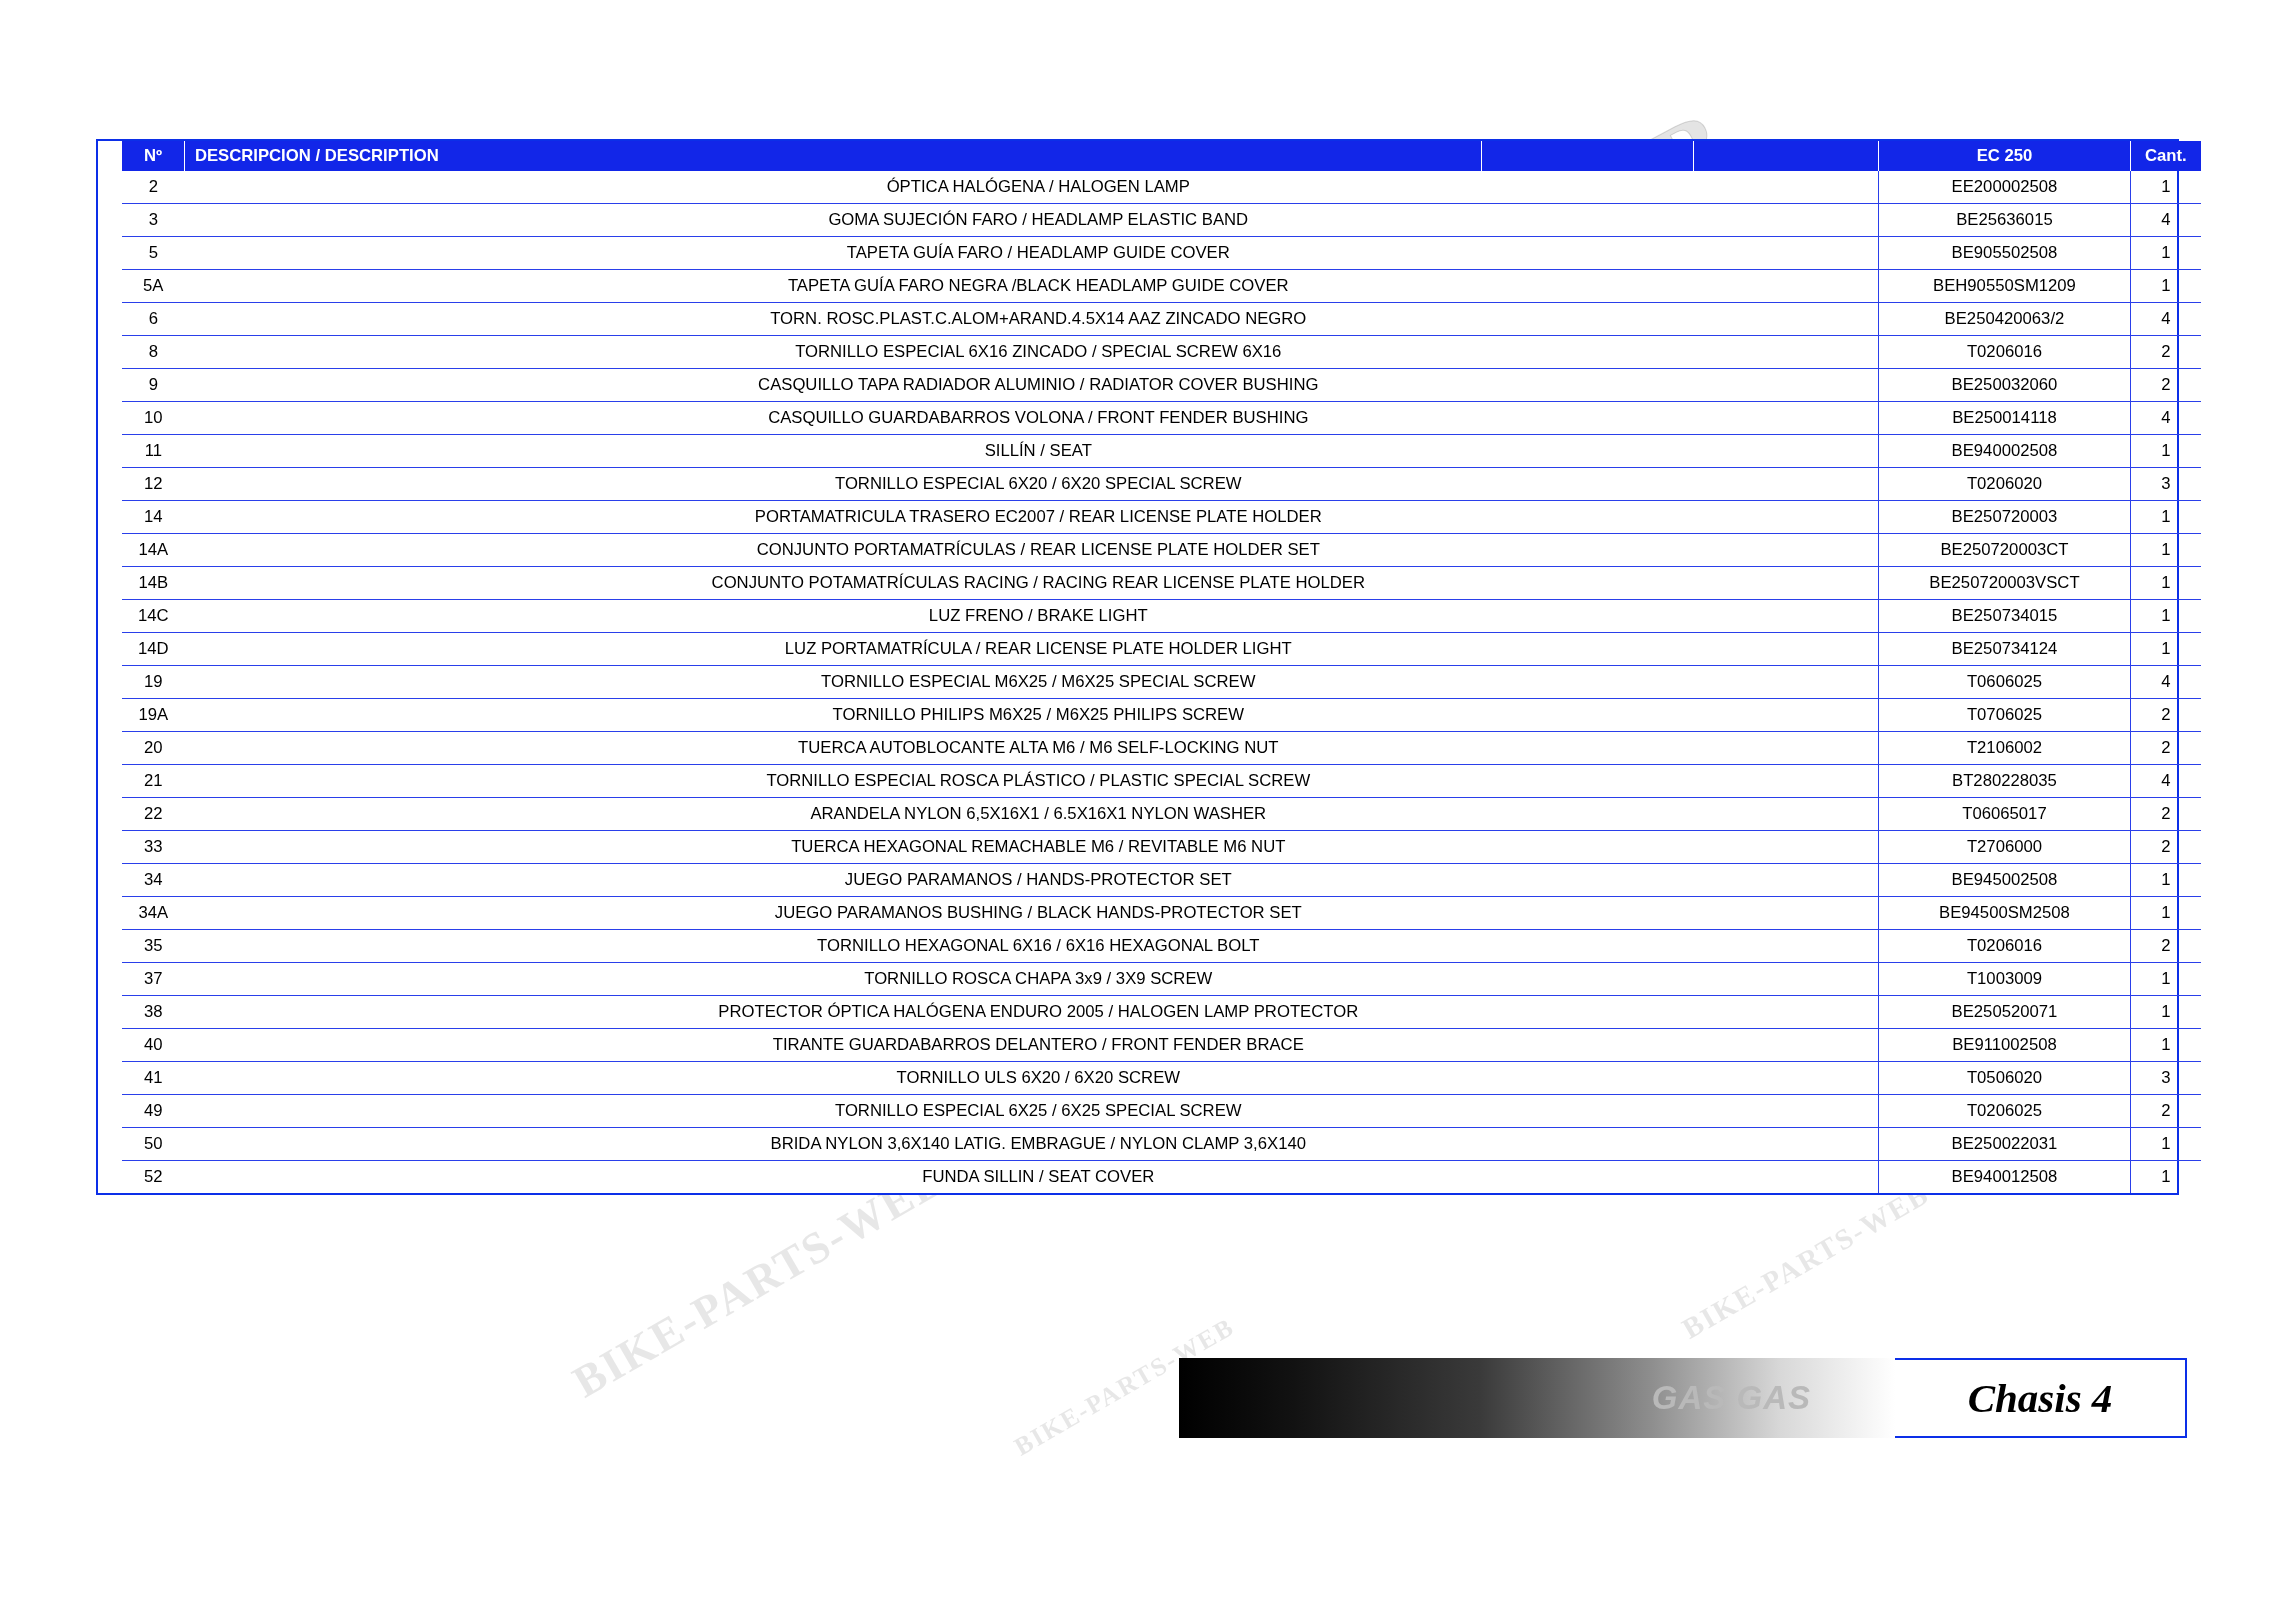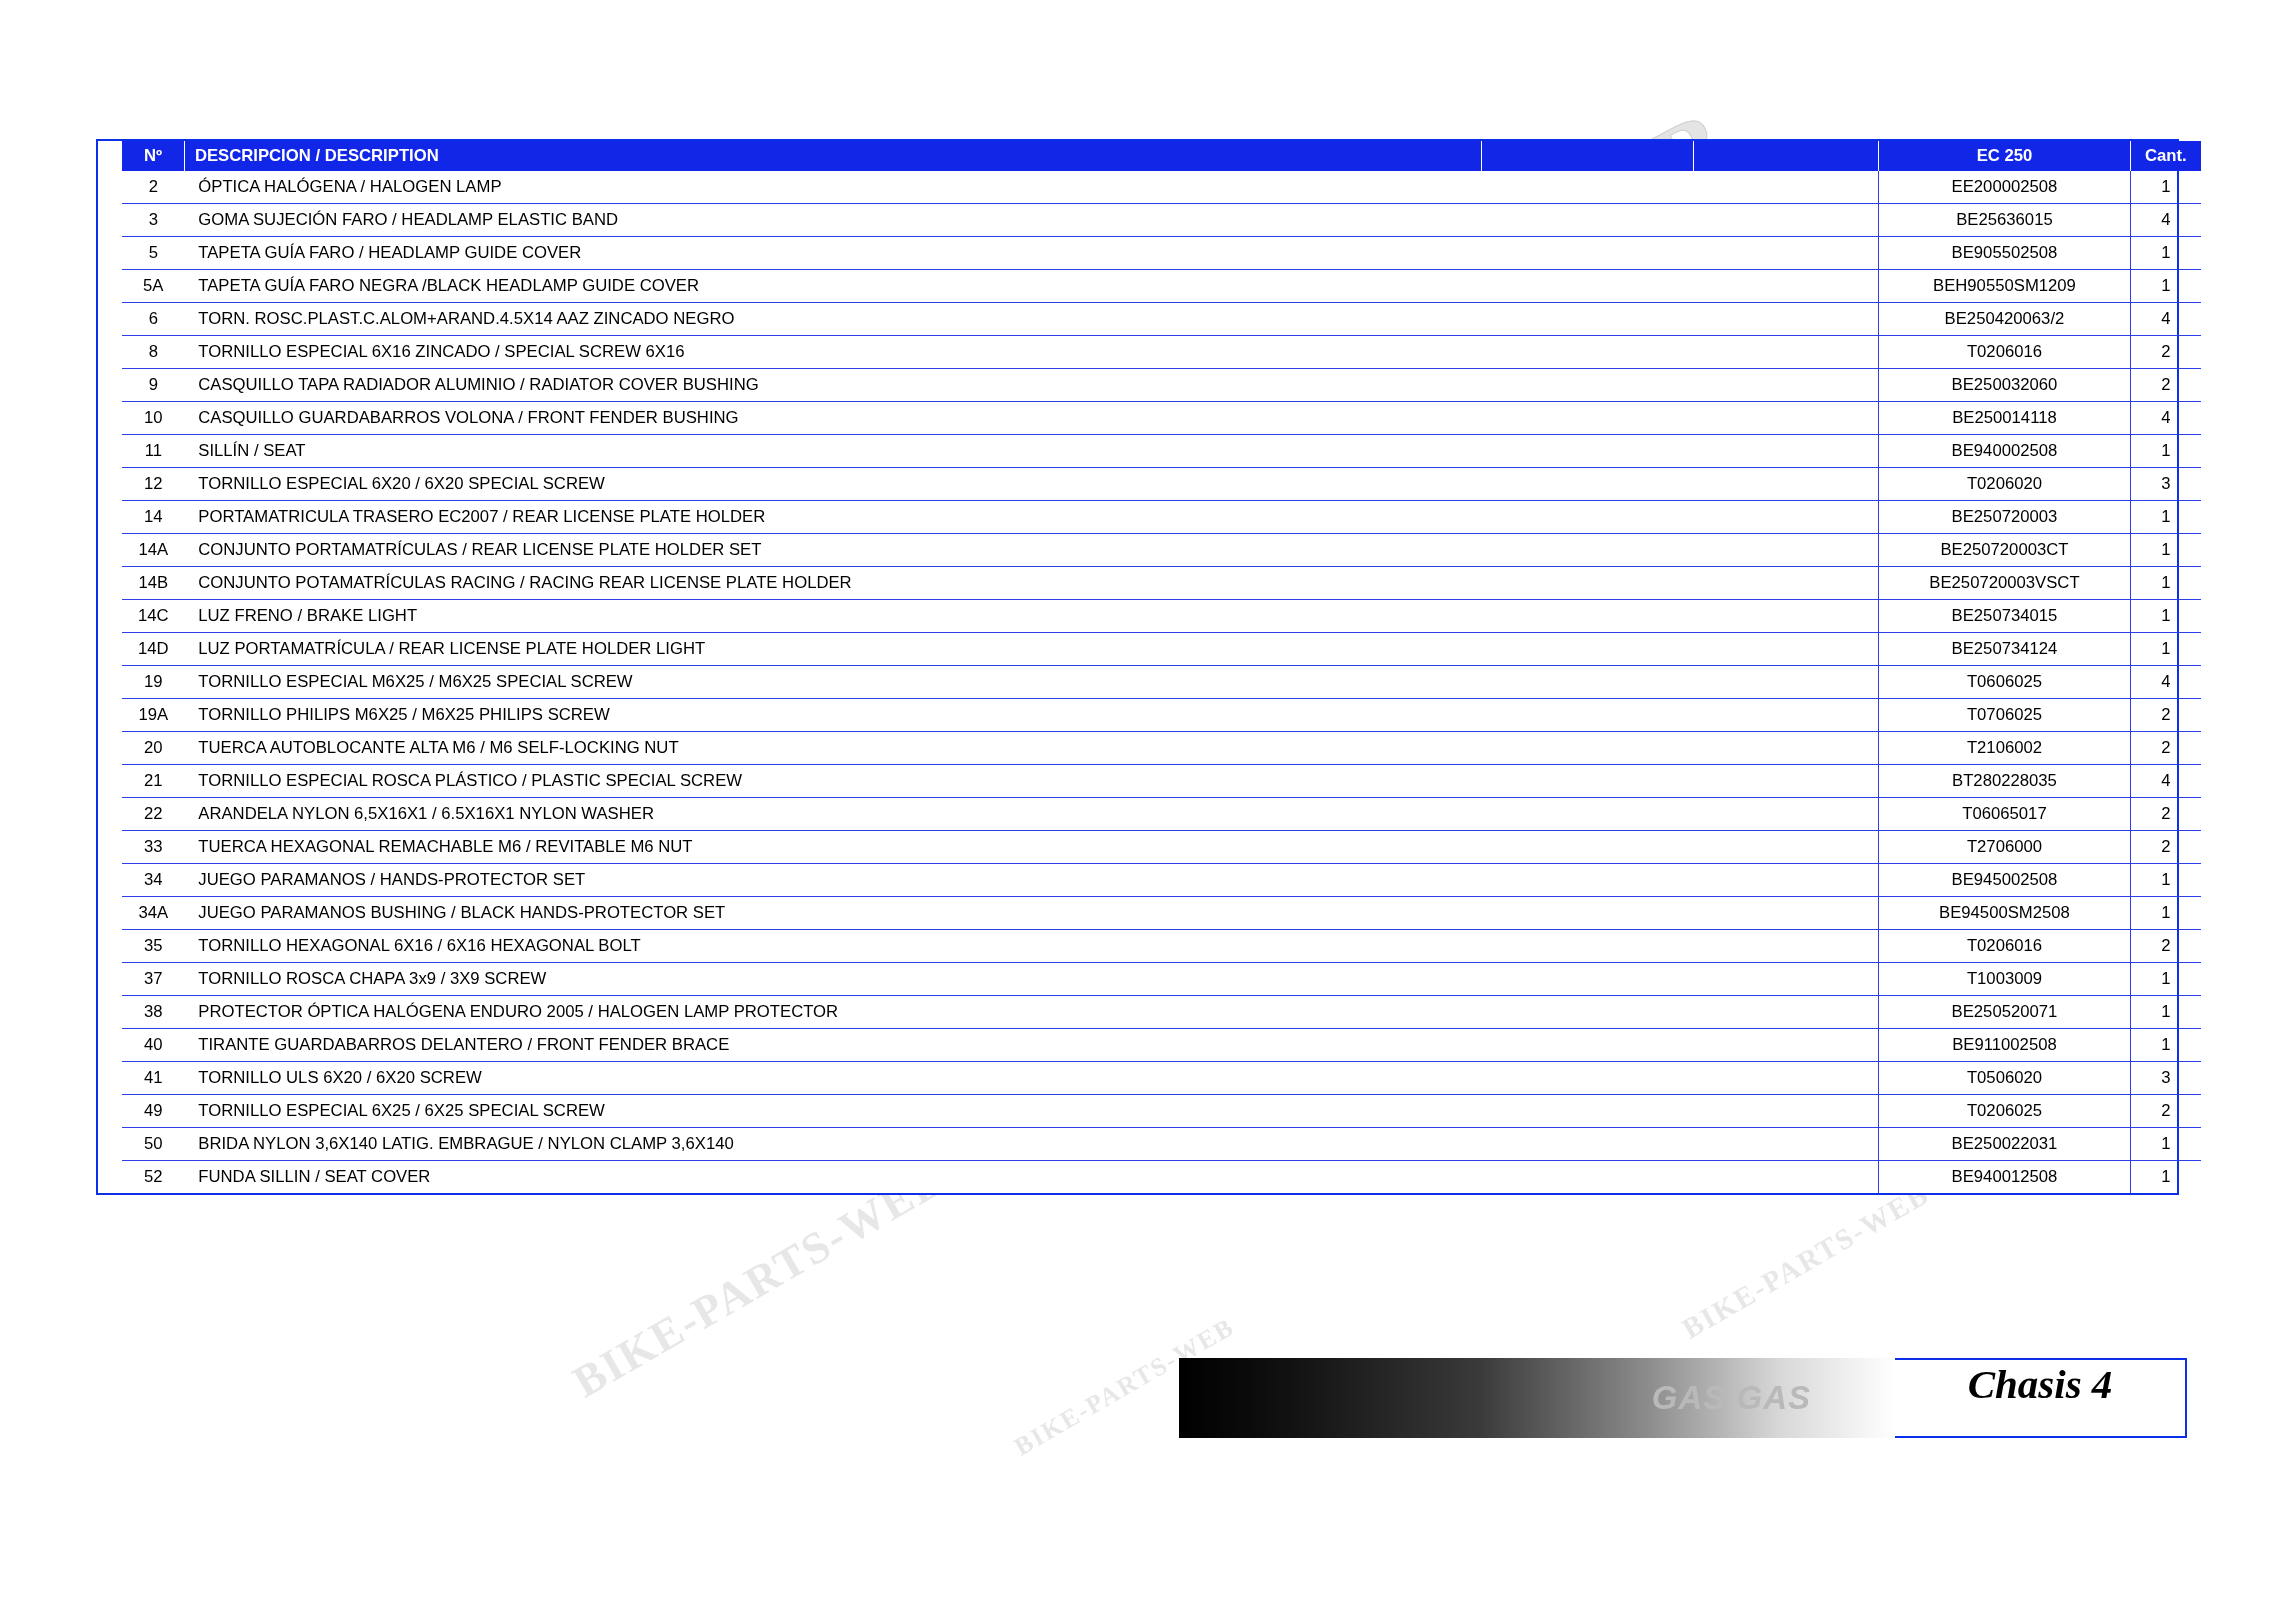--- a/index.html
+++ b/index.html
@@ -115,21 +115,21 @@
     border-top: 1px solid #2a3fea;
     vertical-align: middle;
     background: transparent;
   }
   tbody tr:first-child td { border-top: none; }
   td.t-no {
     text-align: center;
     width: 61px;
   }
   td.t-desc {
-    text-align: left;
+    text-align: center;
     padding-left: 13.7px;
     white-space: nowrap;
     overflow: hidden;
   }
   td.t-ref {
     text-align: center;
   }
   td.t-cant {
     text-align: center;
   }
@@ -166,21 +166,21 @@
     color: #b9b9b9;
     letter-spacing: 1px;
     font-family: "Liberation Sans", sans-serif;
   }
   .footer-title {
     flex: 1 1 auto;
     border: 2px solid #0c2fe8;
     border-left: none;
     box-sizing: border-box;
     display: flex;
-    align-items: flex-start;
+    align-items: center;
     justify-content: center;
     background: #ffffff;
   }
   .footer-title span {
     font-family: "Liberation Serif", serif;
     font-style: italic;
     font-weight: bold;
     font-size: 41px;
     color: #000000;
   }

